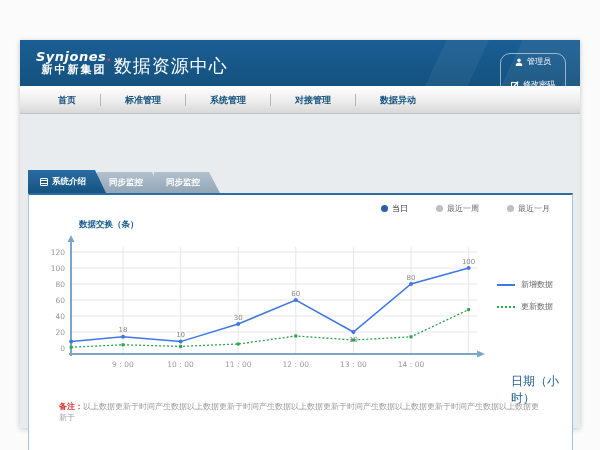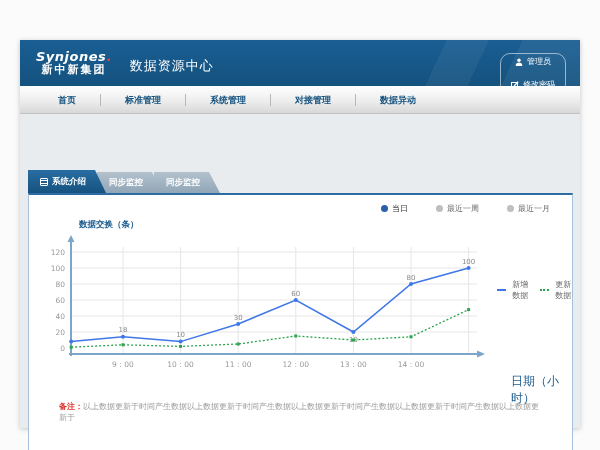--- a/index.html
+++ b/index.html
@@ -11,21 +11,21 @@
 
   
   .app-header { position:relative; height:46px; background:linear-gradient(180deg,#1a5e93 0%,#14527f 100%);
     display:flex; align-items:center; overflow:hidden; }
   .hdr-deco { position:absolute; right:0; top:0; width:260px; height:46px;
     background:linear-gradient(115deg, rgba(255,255,255,0) 45%, rgba(255,255,255,.05) 45%, rgba(255,255,255,.05) 60%, rgba(255,255,255,0) 60%, rgba(255,255,255,0) 72%, rgba(255,255,255,.06) 72%); }
   .logo { margin-left:16px; color:#fff; line-height:1.05; text-align:center; z-index:1; }
   .logo-en { font-size:13px; font-weight:bold; font-style:italic; letter-spacing:.5px; }
   .logo-en .dot { color:#e8413c; font-style:normal; }
   .logo-cn { font-size:11px; font-weight:bold; letter-spacing:2px; }
-  .app-title { color:#fff; font-size:13px; margin-left:18px; margin-top:6px; letter-spacing:1px; z-index:1; }
+  .app-title { color:#fff; font-size:18px; margin-left:2px; margin-top:6px; letter-spacing:1px; z-index:1; }
   .header-actions { position:absolute; right:14px; top:13px; display:flex; align-items:center;
     border:1px solid rgba(255,255,255,.55); border-radius:10px; padding:2px 10px; gap:12px; z-index:2;flex-direction:column; }
   .hdr-btn { display:flex; align-items:center; gap:4px; background:none; border:none;
     color:#fff; font-size:8px; cursor:pointer; font-family:inherit; }
   .hdr-btn svg { display:block; }
 
   
   .nav { height:28px; background:linear-gradient(180deg,#ffffff 0%,#ededed 55%,#d8d8d8 100%);
     border-bottom:1px solid #c2c2c2; display:flex; align-items:center; padding-left:14px; }
   .nav-item { color:#15537f; font-size:9px; font-weight:bold; padding:0 24px; cursor:pointer;
@@ -48,21 +48,21 @@
   .panel { position:absolute; left:8px; right:7px; top:33px; height:264px; background:#fff;
     border:1px solid #a5c2da; border-top:2px solid #2d6ca2; }
   .period-filters { position:absolute; right:22px; top:8px; display:flex; gap:28px; }
   .pf-item { display:flex; align-items:center; gap:4px; font-size:8px; color:#666; cursor:pointer; }
   .pf-dot { width:7px; height:7px; border-radius:50%; background:#bfbfbf; }
   .pf-item.selected .pf-dot { background:#2b5fa8; }
   .pf-item.selected { color:#333; }
   .y-title { position:absolute; left:10px; top:24px; color:#1b5c8d; font-size:8.5px; font-weight:bold;padding-left:40px; }
   .x-title { position:absolute; left:482px; top:178px; color:#1b5c8d; font-size:12px; font-weight:normal; }
   #chart-svg { position:absolute; left:0; top:38px; }
-  .chart-legend { position:absolute; left:468px; top:84px; display:flex; flex-direction:row; gap:11px; }
+  .chart-legend { position:absolute; left:468px; top:84px; display:flex; flex-direction:column; gap:11px; }
   .cl-item { display:flex; align-items:center; gap:6px; font-size:8px; color:#666; }
   .cl-swatch { width:18px; height:0; border-top:2px solid #3f76e8; }
   .cl-swatch.dotted { border-top:2px dotted #2ca44e; }
   .footnote { position:absolute; left:30px; right:26px; top:206px; font-size:8px; color:#9a9a9a; line-height:1.4; }
   .footnote .red { color:#d9352f; font-weight:bold; }
 </style>
 </head>
 <body>
 
 <div class="canvas">

